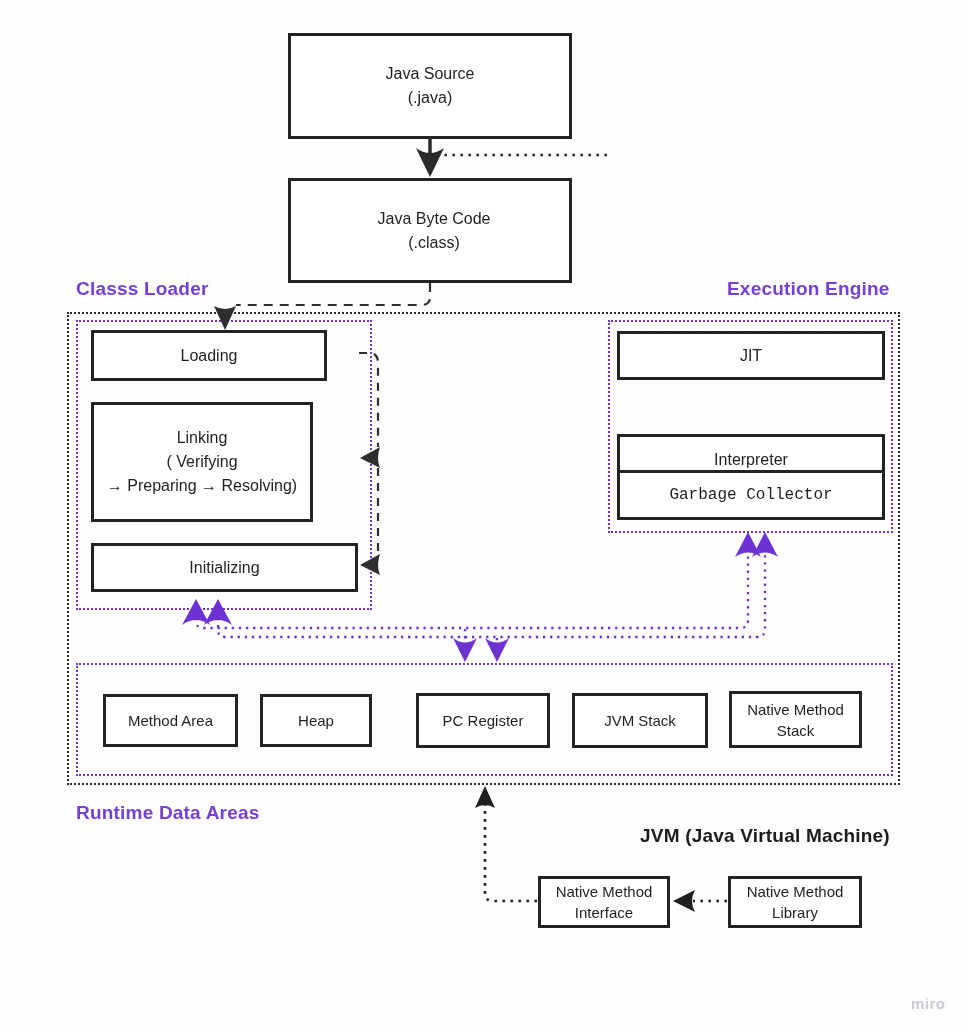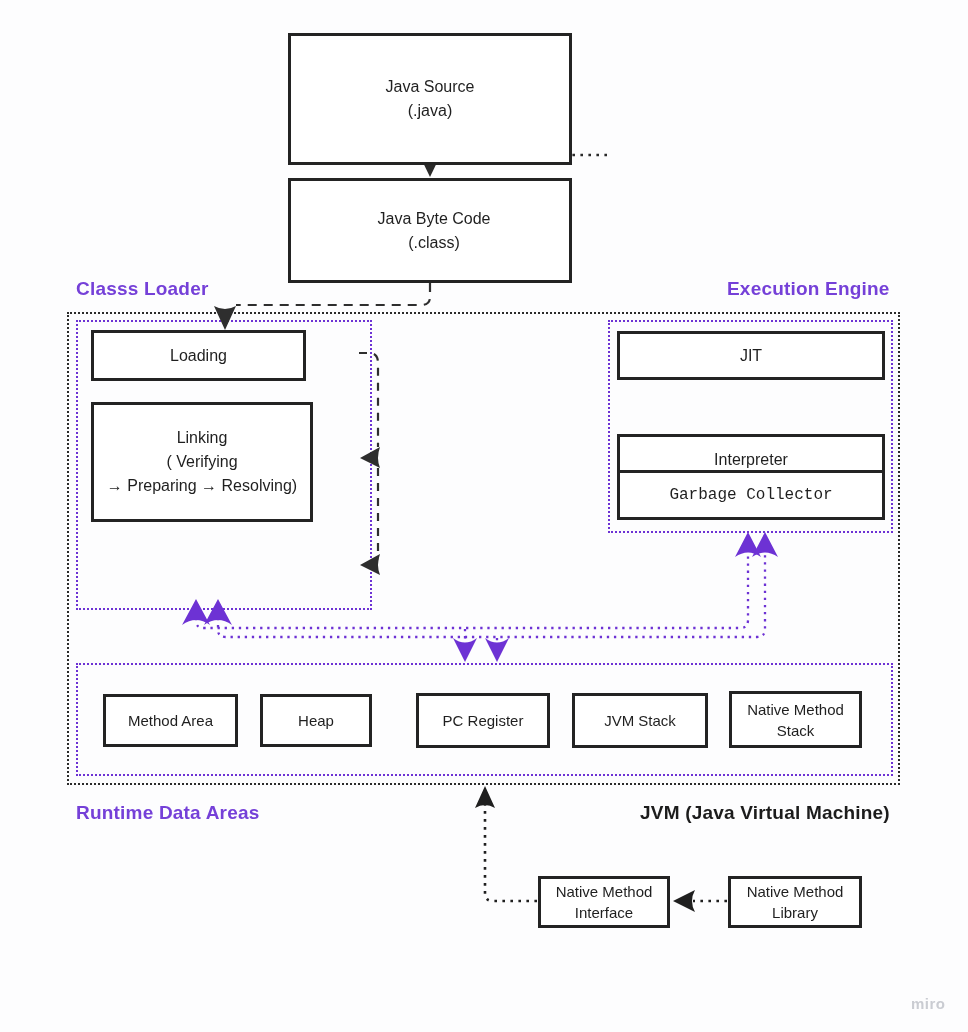--- a/index.html
+++ b/index.html
@@ -21,21 +21,21 @@
     position:absolute;border:2px dotted #6d32d4;box-sizing:border-box;z-index:1;
     background:transparent;
   }
   .jvm-outer{
     position:absolute;border:2px dotted #2a2a2a;box-sizing:border-box;z-index:1;
   }
   .zone-label{
     position:absolute;z-index:4;font-size:19px;font-weight:bold;
     color:#7540d8;letter-spacing:0.2px;white-space:nowrap;
   }
-  .zone-label.dark{color:#1c1c1c;}
+  .zone-label.dark{color:#1c1c1c;margin-top:23px;}
   .watermark{
     position:absolute;z-index:4;font-size:15px;font-weight:bold;
     color:#caccd2;letter-spacing:0.5px;
   }
   svg.layer{z-index:2;}
 </style>
 </head>
 <body>
 
 <div class="canvas">
@@ -91,41 +91,44 @@
       <path d="M673 901 L695 890 Q689 901 695 912 Z" fill="#1f1f1f"></path>
     </g>
   </svg>
 
   <div class="zone-label" style="left:76px;top:278px;">Classs Loader</div>
   <div class="zone-label" style="left:727px;top:278px;">Execution Engine</div>
   <div class="zone-label" style="left:76px;top:802px;">Runtime Data Areas</div>
   <div class="zone-label dark" style="left:640px;top:802px;">JVM (Java Virtual Machine)</div>
   <div class="watermark" style="left:911px;top:995px;">miro</div>
 
-  <div class="node" style="left:288px;top:33px;width:284px;height:132px;">
+  <div class="node" style="left:288px;top:33px;width:284px;height:106px;">
     <span>Java Source</span>
     <span>(.java)</span>
   </div>
 
 
   <div class="node" style="left:288px;top:178px;width:284px;height:105px;padding-left:8px;">
     <span>Java Byte Code</span>
     <span>(.class)</span>
   </div>
 
-  <div class="node" style="left:91px;top:330px;width:215px;height:51px;">
+  <div class="node" style="left:91px;top:330px;width:236px;height:51px;">
     <span>Loading</span>
   </div>
 
   <div class="node" style="left:91px;top:402px;width:222px;height:120px;">
     <span>Linking</span>
     <span>( Verifying</span>
     <span>→ Preparing → Resolving)</span>
   </div>
 
+  <div class="node" style="left:91px;top:543px;width:267px;height:49px;">
+    <span>Initializing</span>
+  </div>
 
   <div class="node" style="left:617px;top:331px;width:268px;height:49px;">
     <span>JIT</span>
   </div>
 
   <div class="node" style="left:617px;top:399px;width:268px;height:51px;margin-top:35px;">
     <span>Interpreter</span>
   </div>
 
   <div class="node" style="left:617px;top:470px;width:268px;height:50px;font-family:Liberation Mono, monospace;">

